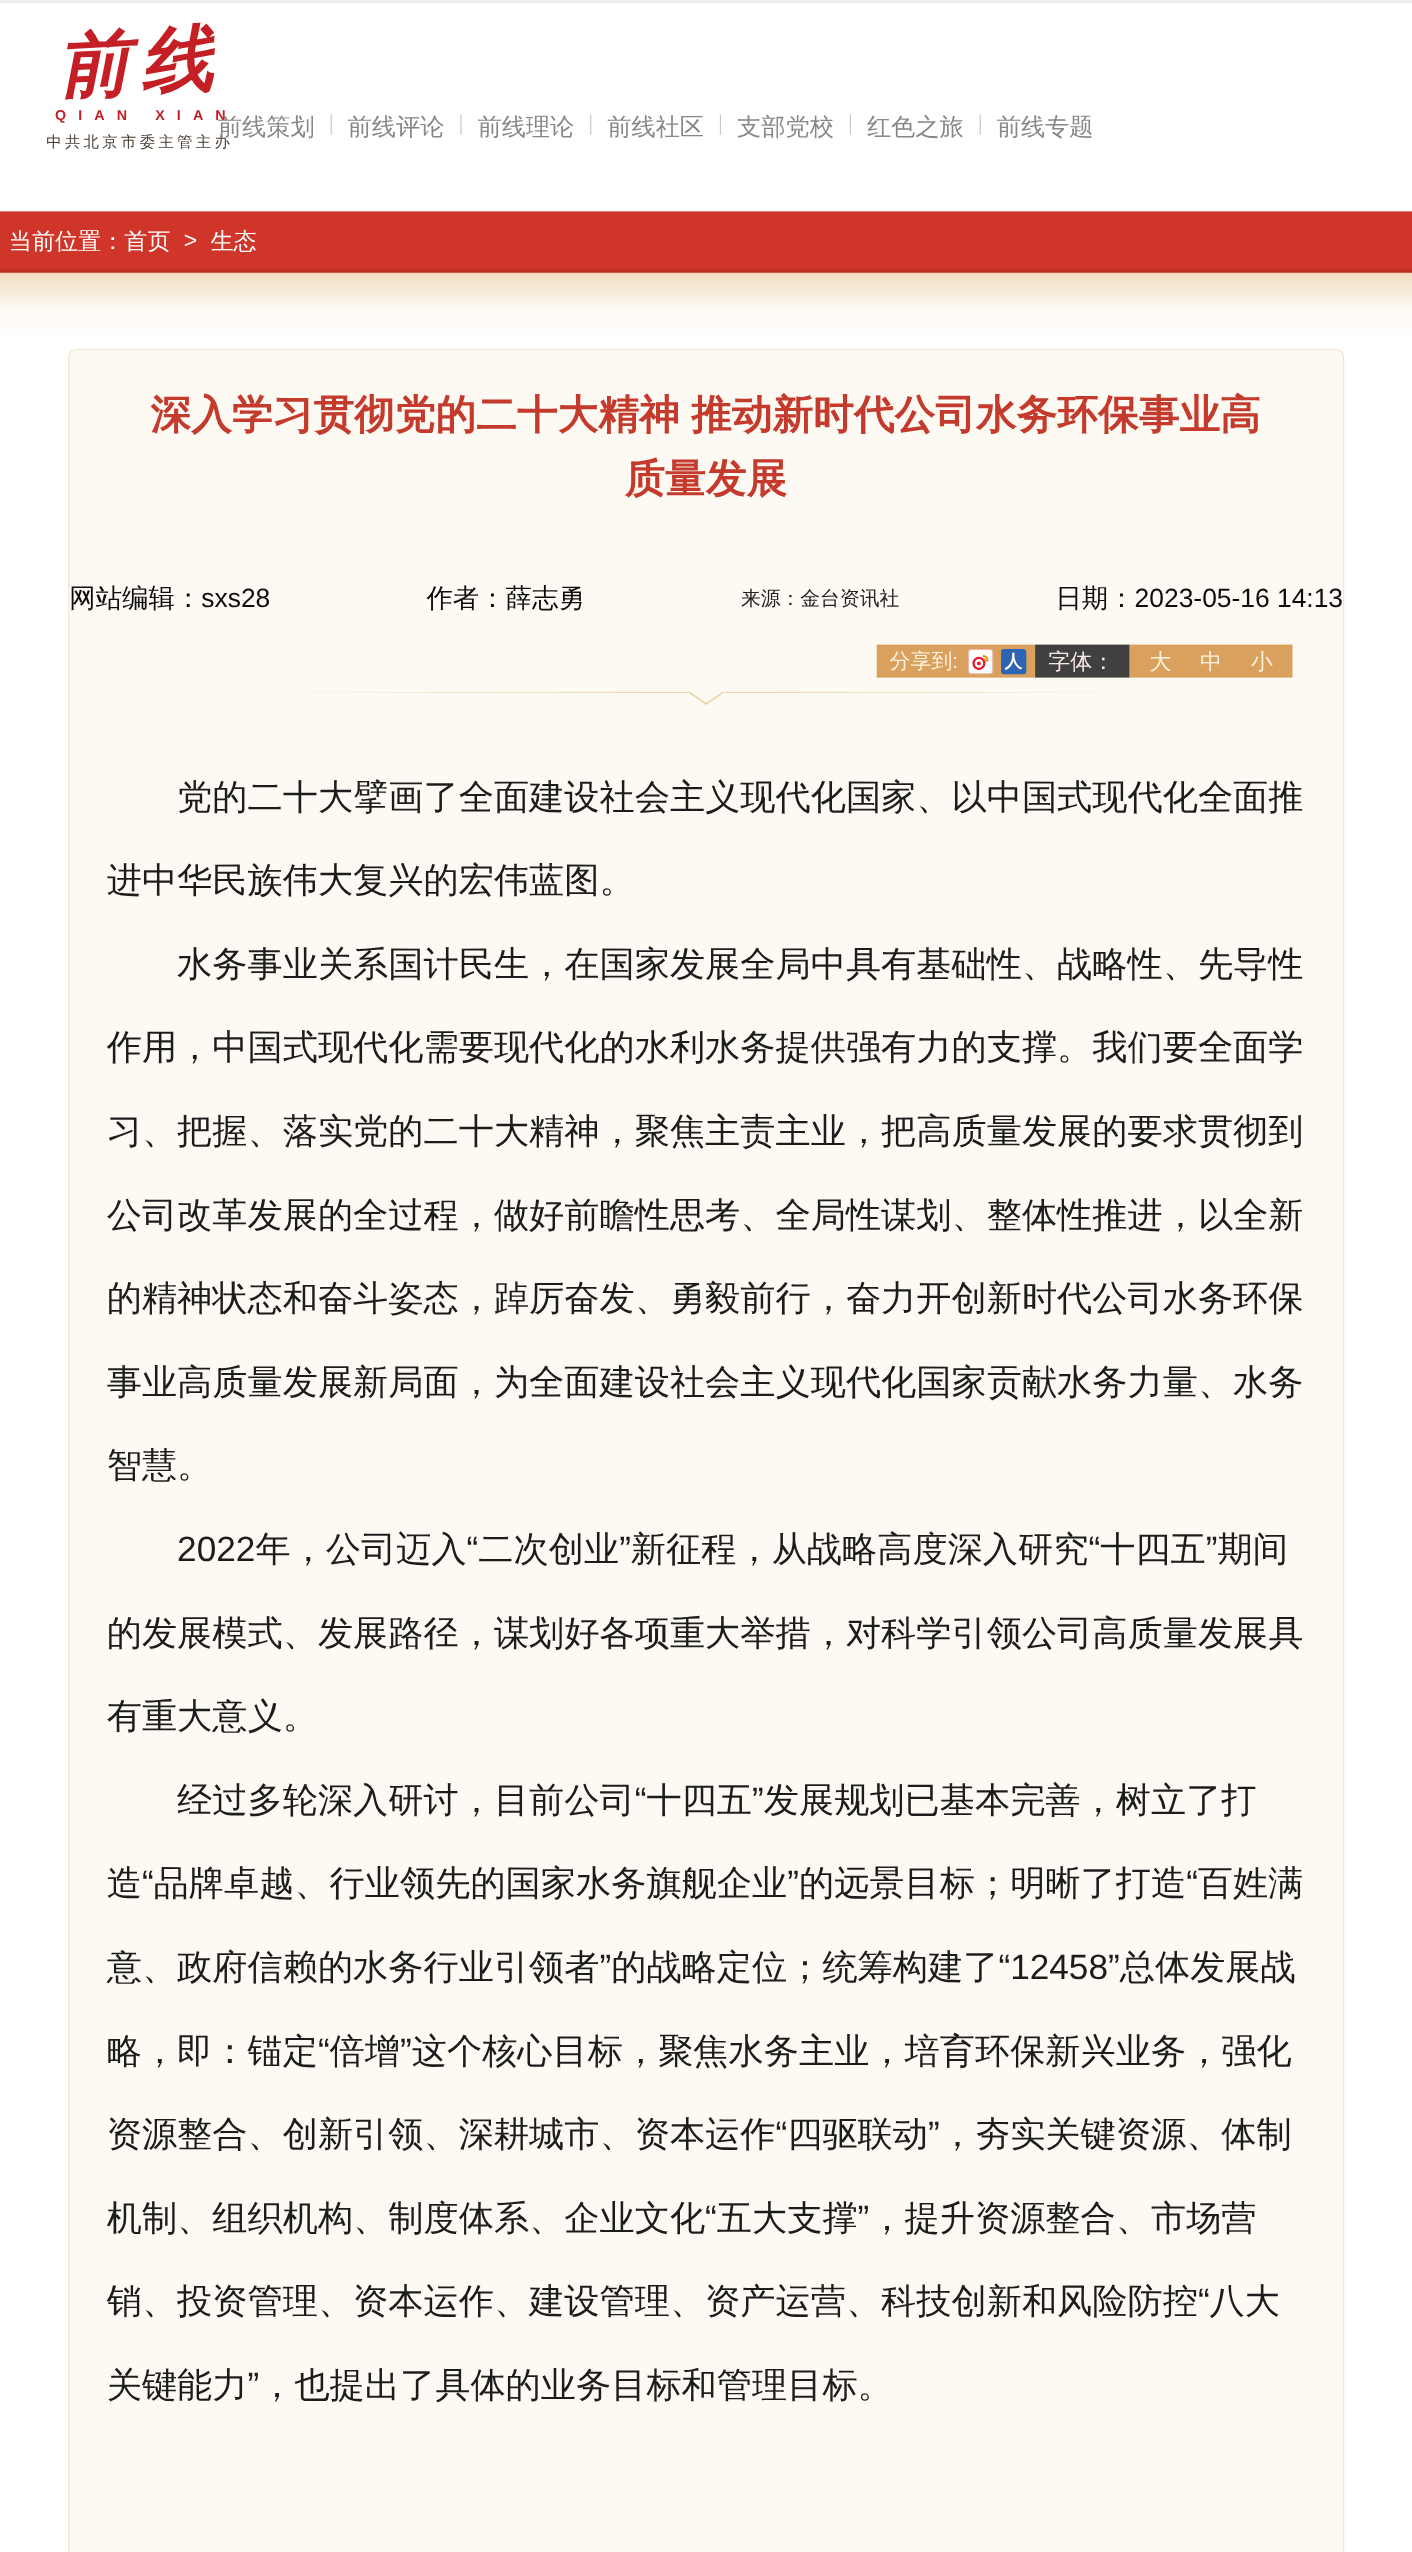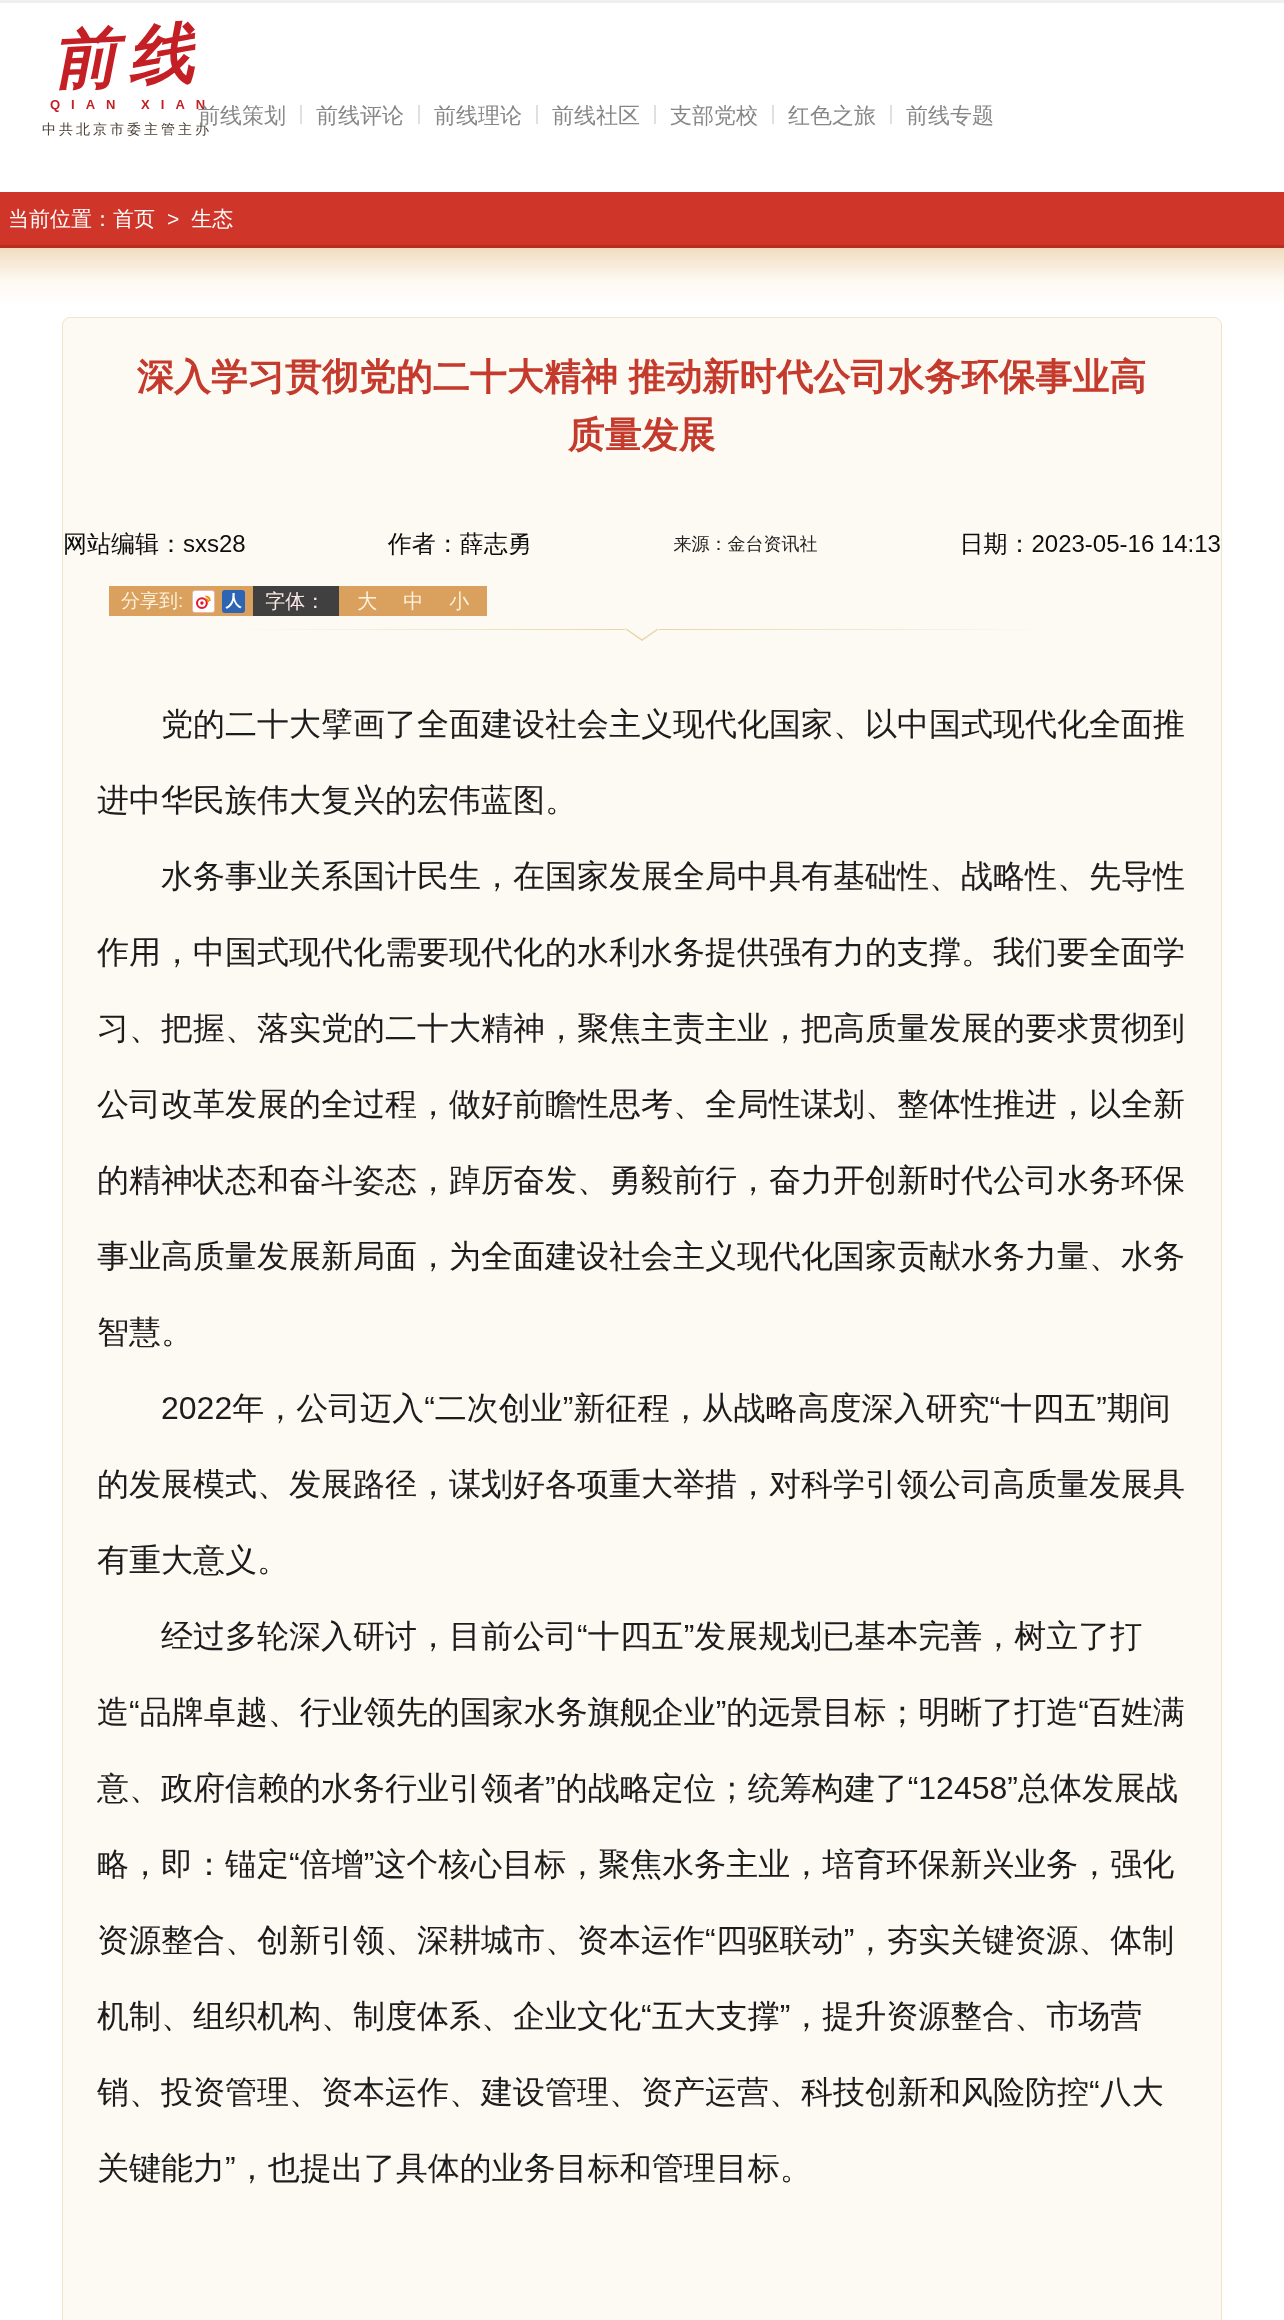--- a/index.html
+++ b/index.html
@@ -37,21 +37,21 @@
 
   .article-title { margin:30px auto 0; max-width:1030px; text-align:center;
                    color:#c43a2c; font-size:37px; font-weight:bold; line-height:58px; }
 
   .meta-row { margin-top:64px; display:flex; justify-content:space-between; align-items:center;
               gap:38px; color:#0d0d0d; font-size:24px; }
   .meta-item { white-space:nowrap; }
   .meta-item.small { font-size:18px; color:#222; }
 
   .tools-row { margin-top:26px; padding:0 46px; display:flex;
-               justify-content:flex-start; align-items:center; }
+               justify-content:flex-end; align-items:center; }
   .share-box { display:flex; align-items:center; background:#d9a05e; height:30px;
                padding:0 8px 0 12px; gap:7px; }
   .share-label { color:#fdf2dd; font-size:19px; margin-right:2px; }
   .share-icon { width:23px; height:23px; border-radius:3px; cursor:pointer;
                 display:flex; align-items:center; justify-content:center; }
   .share-icon.weibo { background:#ffffff; border:1px solid #e8b9ad; }
   .share-icon.people { background:#2d64b3; color:#ffffff; font-size:16px; font-weight:bold; }
   .font-box { display:flex; align-items:stretch; height:30px; }
   .font-label { background:#404040; color:#fbe9e6; font-size:20px; display:flex;
                 align-items:center; padding:0 14px 0 12px; }

